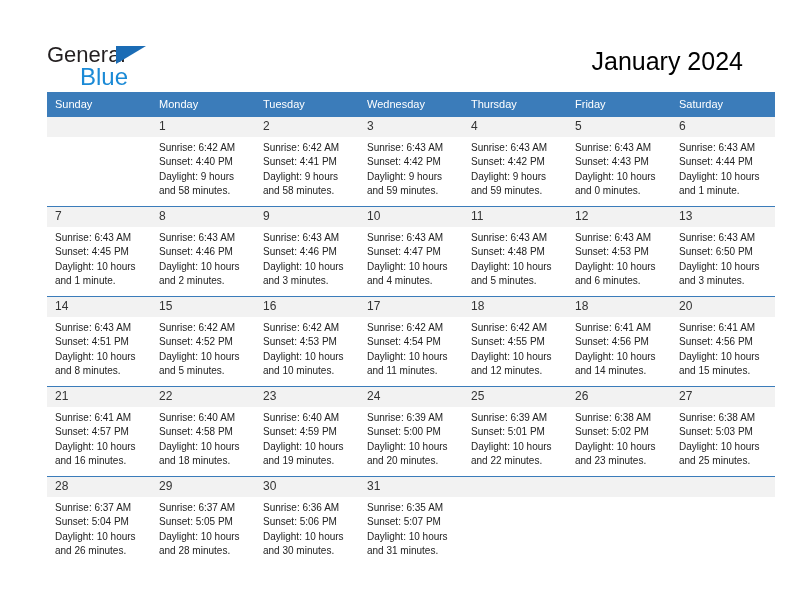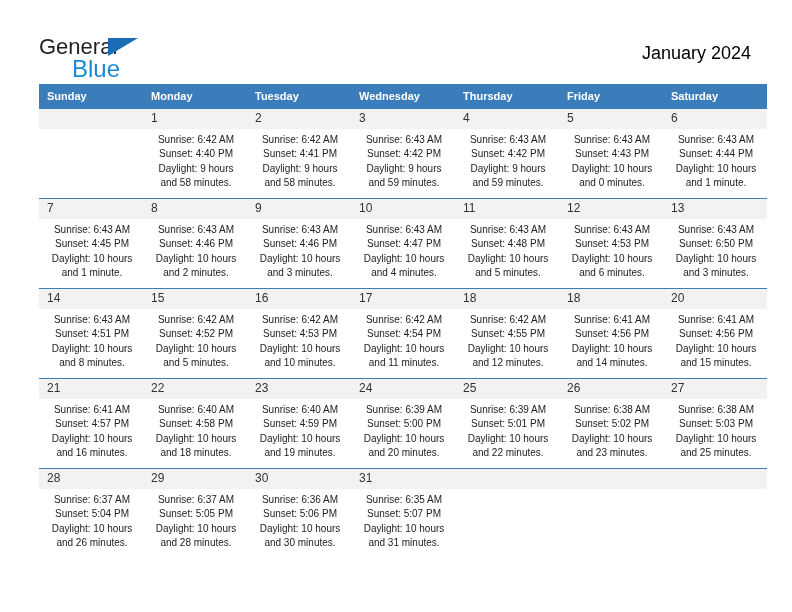--- a/index.html
+++ b/index.html
@@ -7,21 +7,21 @@
     width: 792px;
     height: 612px;
     background: #ffffff;
     font-family: "Liberation Sans", sans-serif;
     color: #000000;
   }
   #page {
     width: 792px;
     height: 612px;
     position: relative;
-    padding: 8px;
+    padding: 16px;
     overflow: hidden;
   }
 
   
   .header {
     display: flex;
     justify-content: space-between;
     align-items: flex-start;
     padding: 28px 33px 0 31px;
     height: 76px;
@@ -56,21 +56,21 @@
     position: absolute;
     left: 33px;
     top: 21px;
     display: block;
   }
   .title-block {
     text-align: right;
     padding-top: 0px;
   }
   .cal-title {
-    font-size: 18px;
+    font-size: 25px;
     font-weight: normal;
     color: #000000;
     line-height: 34px;
     white-space: nowrap;
   }
   .cal-subtitle {
     font-size: 14px;
     color: #000000;
     line-height: 20px;
     margin-top: 3px;
@@ -83,21 +83,21 @@
   }
   table.calendar {
     width: 728px;
     border-collapse: collapse;
     table-layout: fixed;
   }
   table.calendar th {
     background: #3b7cba;
     color: #ffffff;
     font-size: 11px;
-    font-weight: bold;
+    font-weight: normal;
     text-align: left;
     padding: 6px 0 6px 8px;
     height: 22px;
     border: none;
   }
   td.daycell {
     vertical-align: top;
     padding: 0;
     border-top: 1px solid #3b7cba;
     height: 90px;
@@ -115,21 +115,20 @@
     line-height: 13px;
   }
   .daynum.blank {
     background: #f2f2f2;
   }
   .info {
     padding: 4px 6px 0 8px;
     font-size: 10px;
     line-height: 14.4px;
     color: #222222;
-    text-align: center;
   }
   .info div { white-space: nowrap; }
 </style>
 </head>
 <body>
 
 <div id="page">
 
   <div class="header">
 

